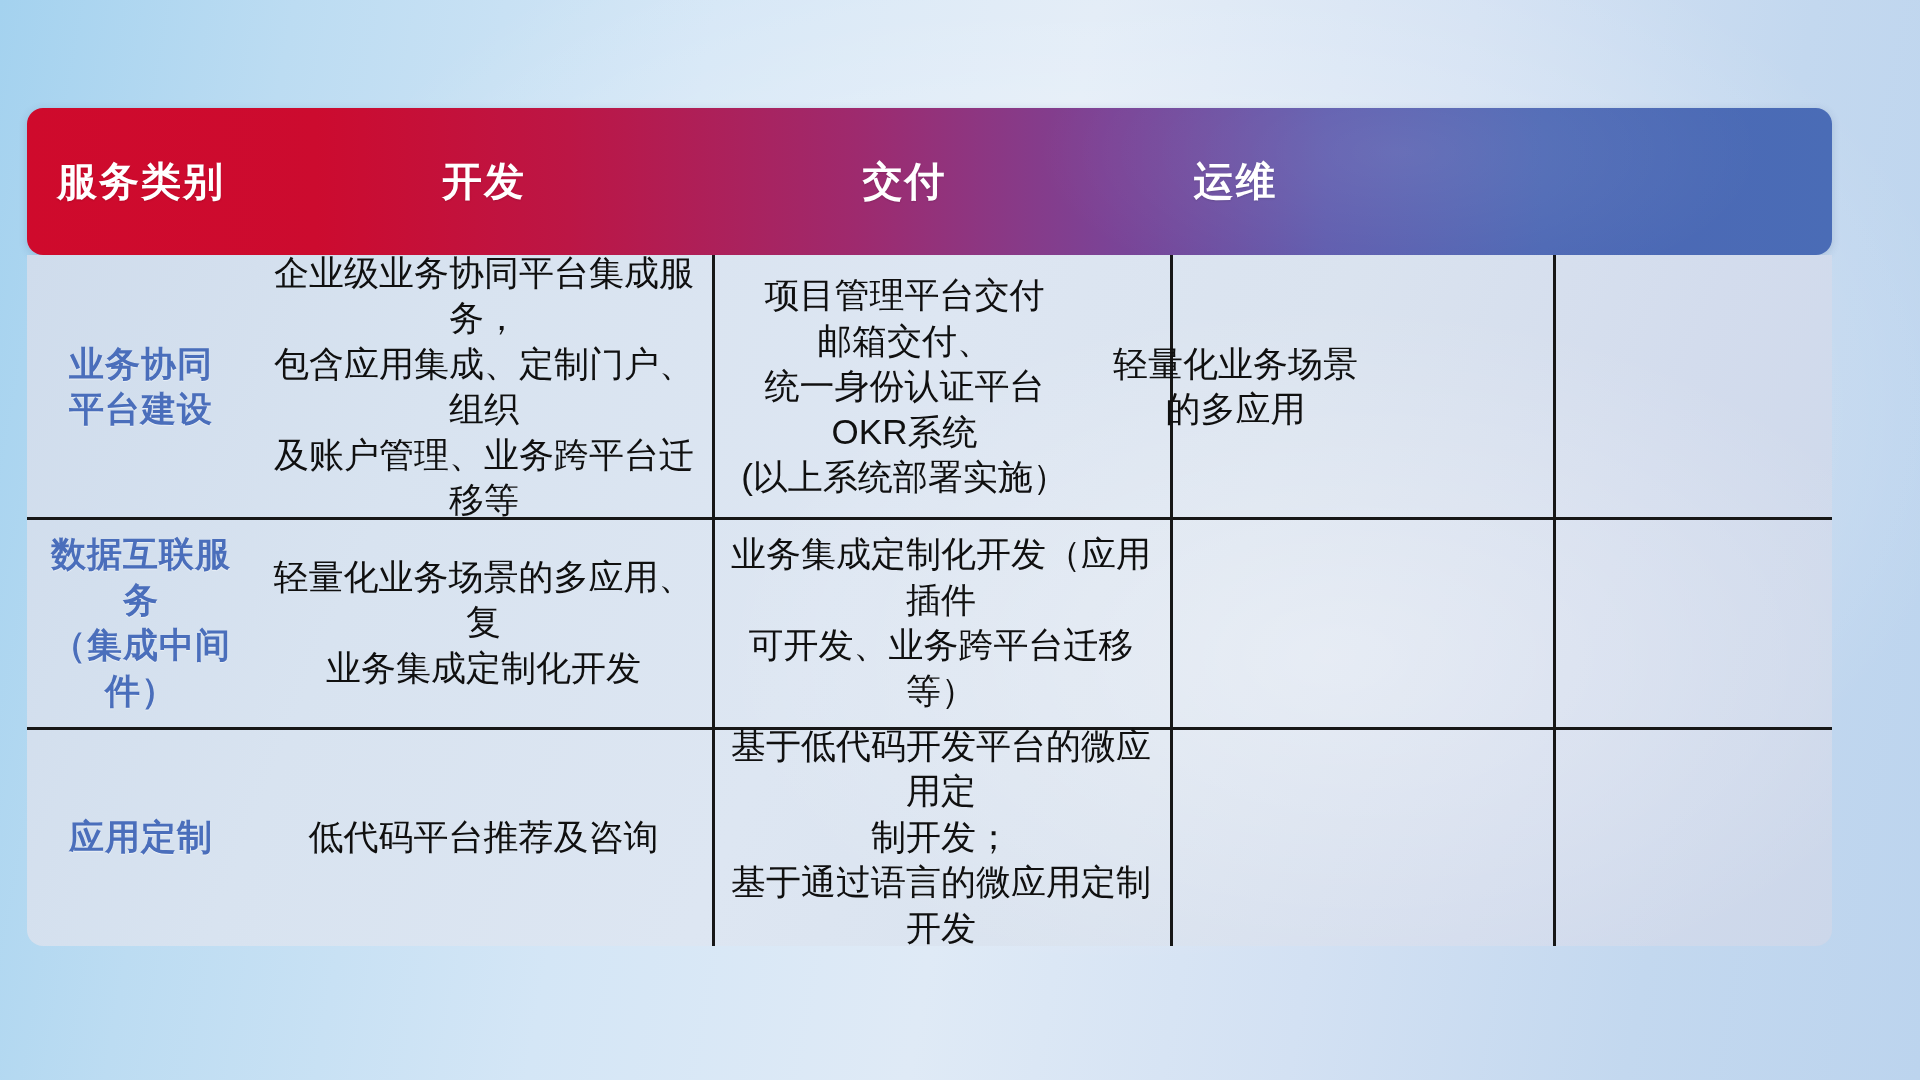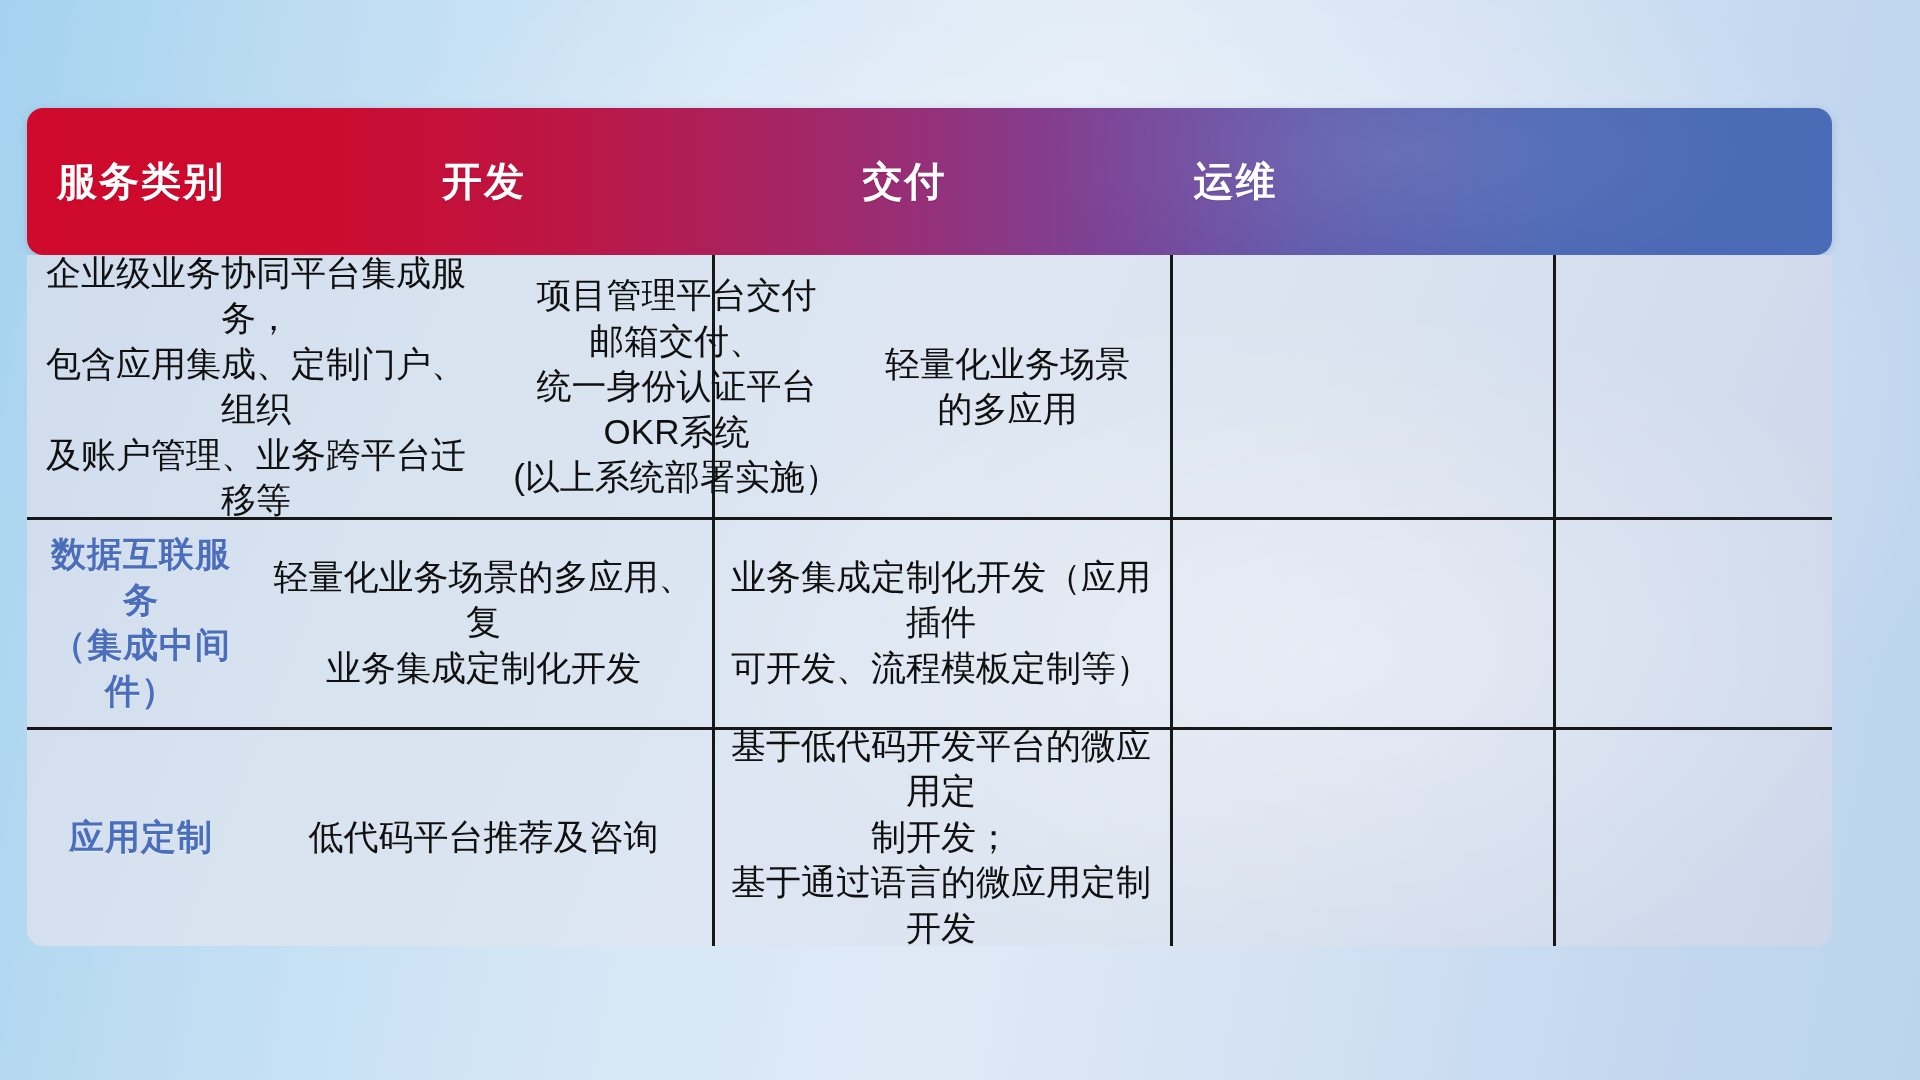--- a/index.html
+++ b/index.html
@@ -155,20 +155,24 @@
       <span>交付</span>
     </div>
     <div class="hcell c4">
       <span>运维</span>
     </div>
   </div>
 
   <div id="table-body">
 
     <div class="brow r1">
+      <div class="bcell c0">
+        <span class="txt cat">业务协同
+平台建设</span>
+      </div>
       <div class="bcell c2">
         <span class="txt desc">企业级业务协同平台集成服务，
 包含应用集成、定制门户、组织
 及账户管理、业务跨平台迁移等</span>
       </div>
       <div class="bcell c3">
         <span class="txt desc">项目管理平台交付
 邮箱交付、
 统一身份认证平台
 OKR系统
@@ -183,21 +187,21 @@
       <div class="bcell c0">
         <span class="txt cat">数据互联服务
 （集成中间件）</span>
       </div>
       <div class="bcell c1">
         <span class="txt desc">轻量化业务场景的多应用、复
 业务集成定制化开发</span>
       </div>
       <div class="bcell c2">
         <span class="txt desc">业务集成定制化开发（应用插件
-可开发、流程模板定制等）</span>
+可开发、业务跨平台迁移等）</span>
       </div>
       <div class="bcell c3">
         <span class="txt desc"></span>
       </div>
       <div class="bcell c4">
         <span class="txt desc"></span>
       </div>
     </div>
 
     <div class="brow r3">

